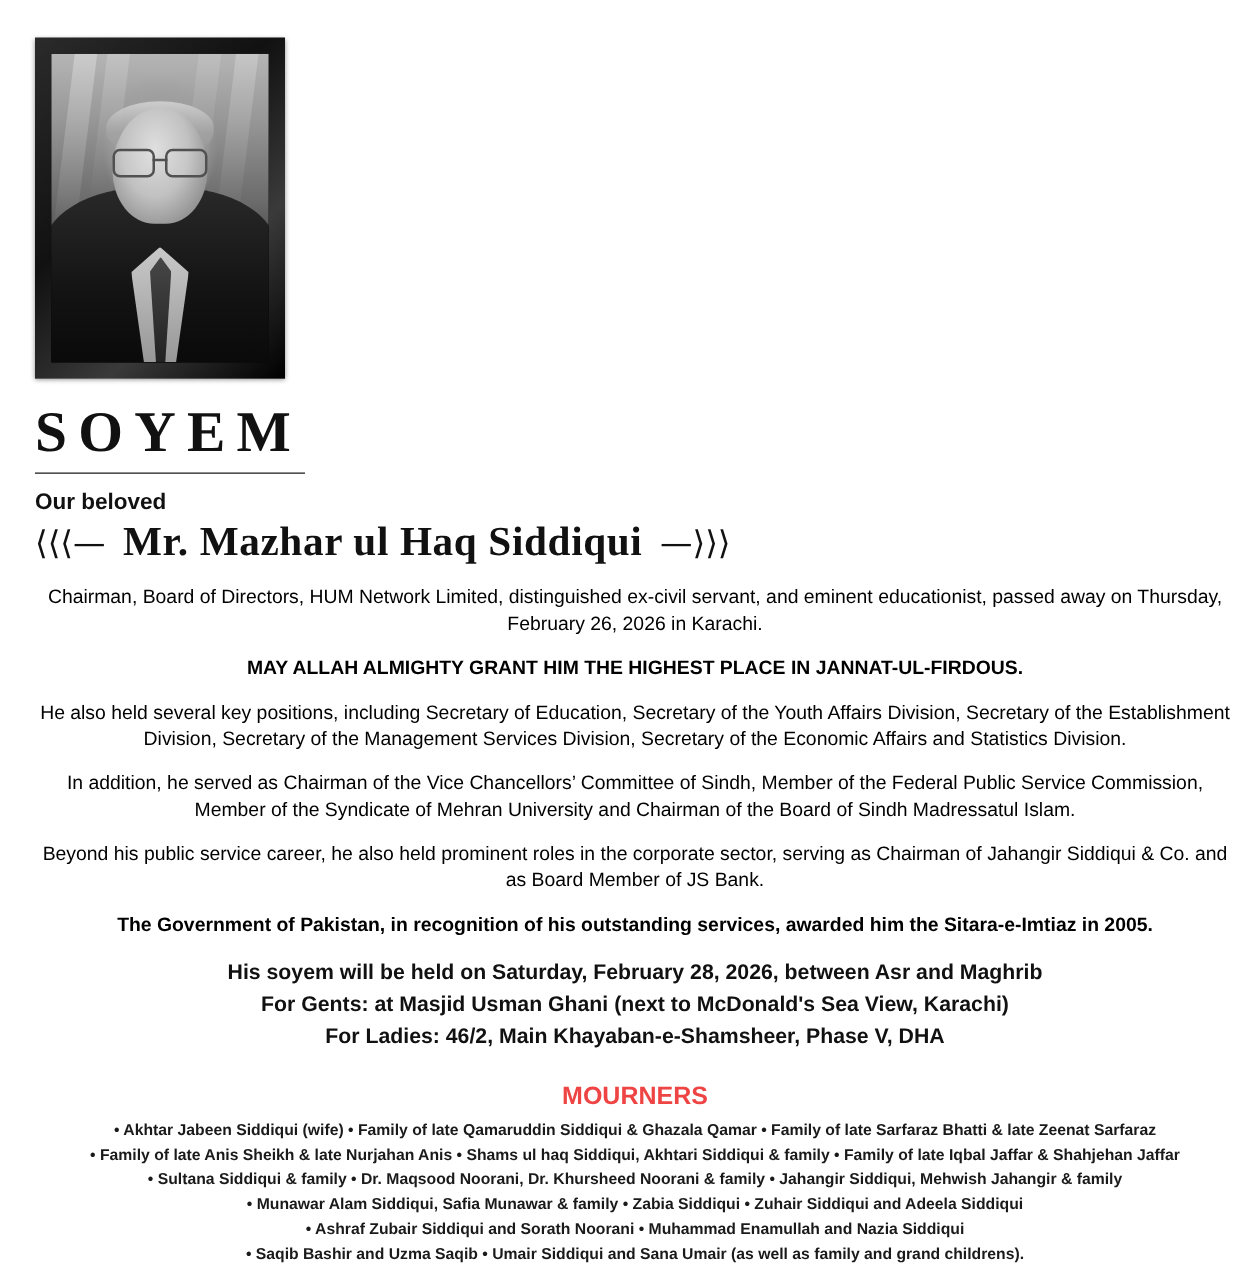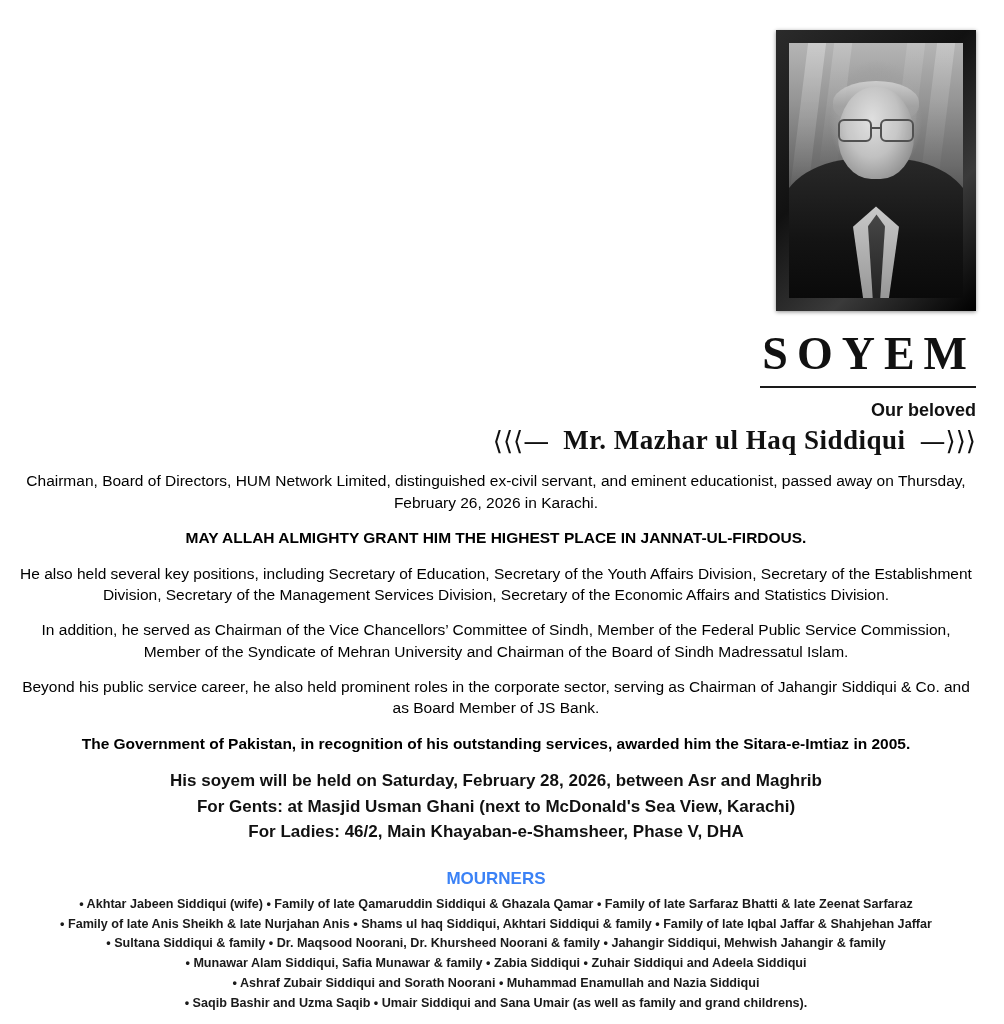--- a/index.html
+++ b/index.html
@@ -14,21 +14,21 @@
     color: #1a1a1a;
     overflow: hidden;
   }
   .page {
     width: 1004px;
     height: 1024px;
     box-sizing: border-box;
     padding: 24px 28px 10px 28px;
     display: flex;
     flex-direction: column;
-    align-items: flex-end;
+    align-items: flex-start;
     background: #ffffff;
   }
 
   
   .portrait-wrap {
     width: 200px;
     height: 288px;
     margin-top: 6px;
     position: relative;
   }
@@ -172,21 +172,21 @@
   .name-row {
     display: flex;
     align-items: center;
     justify-content: center;
     gap: 14px;
     margin-bottom: 14px;
   }
   .name {
     font-family: "Liberation Serif", serif;
     font-weight: bold;
-    font-size: 27px;
+    font-size: 33px;
     letter-spacing: 0.5px;
     color: #111;
   }
   .orn {
     font-size: 26px;
     color: #111;
     line-height: 1;
     font-family: "DejaVu Sans", sans-serif;
   }
 
@@ -206,24 +206,24 @@
 
   .details {
     margin-top: 6px;
     margin-bottom: 24px;
     font-size: 17px;
     font-weight: bold;
     line-height: 1.5;
     color: #111;
   }
   .mourners-title {
-    font-size: 17px;
+    font-size: 20px;
     font-weight: bold;
     margin-bottom: 6px;
-    color: #3b82f6;
+    color: #ef4444;
   }
   .mourners {
     font-size: 12.6px;
     font-weight: bold;
     line-height: 1.58;
     color: #1a1a1a;
   }
   .mourners div { white-space: nowrap; }
 </style>
 </head>

